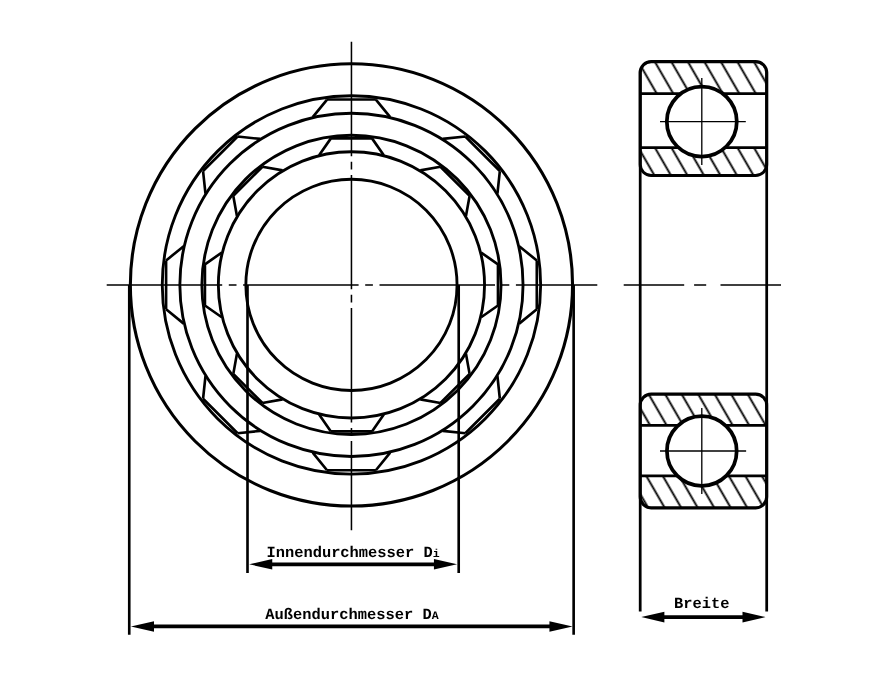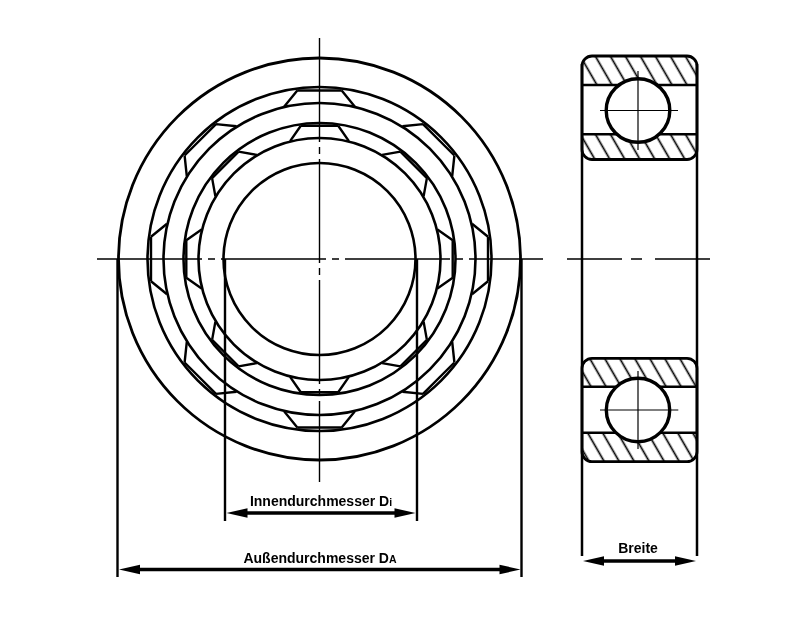--- a/index.html
+++ b/index.html
@@ -1,20 +1,20 @@
 <!DOCTYPE html>
 <html><head>
 <meta charset="utf-8">
 <style>
   html,body{margin:0;padding:0;background:#ffffff;}
   .canvas{
     position:relative;
     width:800px;height:627px;
     background:#ffffff;
-    font-family:Liberation Sans, sans-serif;
+    font-family:Liberation Mono, monospace;
     overflow:hidden;
   }
   svg{display:block;}
   .dim-label{font-weight:bold;font-size:14px;fill:#000;}
   .dim-sub{font-weight:bold;font-size:10.5px;fill:#000;}
 </style>
 </head>
 <body>
 
 <div class="canvas">

